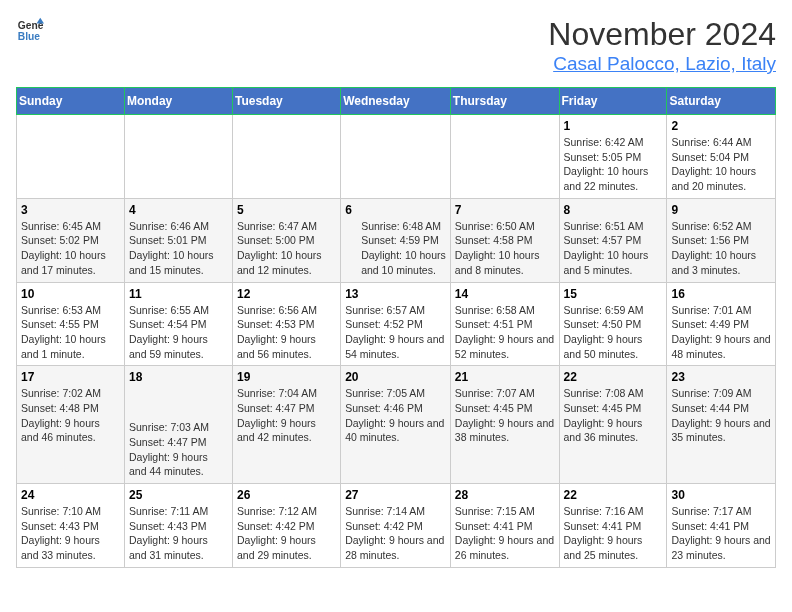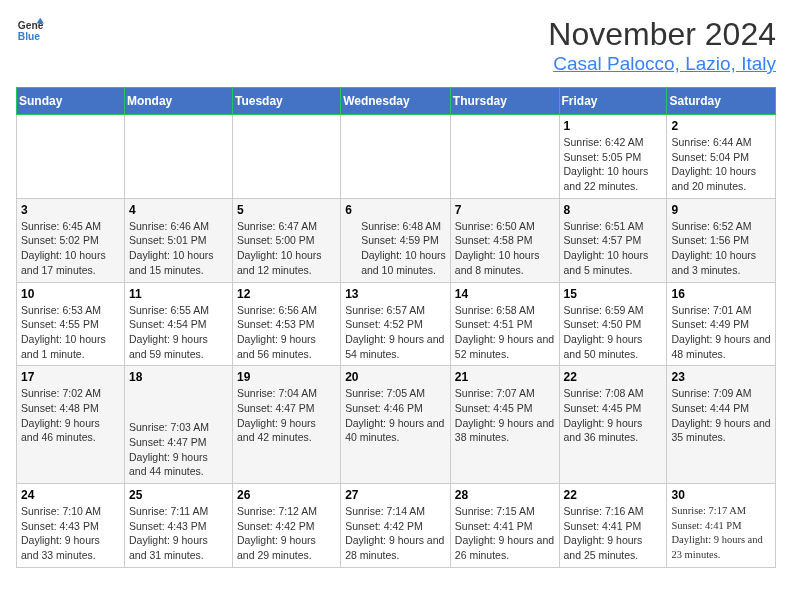--- a/index.html
+++ b/index.html
@@ -294,19 +294,19 @@
 Daylight: 9 hours and 26 minutes.</div>
         </td>
         <td>
           <span class="day-num">22</span>
           <div class="day-info" style="white-space: pre-line;">Sunrise: 7:16 AM
 Sunset: 4:41 PM
 Daylight: 9 hours and 25 minutes.</div>
         </td>
         <td>
           <span class="day-num">30</span>
-          <div class="day-info" style="white-space: pre-line; font-family: Liberation Serif, serif;">Sunrise: 7:17 AM
+          <div class="day-info" style="white-space: pre-line;">Sunrise: 7:17 AM
 Sunset: 4:41 PM
 Daylight: 9 hours and 23 minutes.</div>
         </td>
       </tr>
     </tbody>
 </table>
 
 </body></html>

